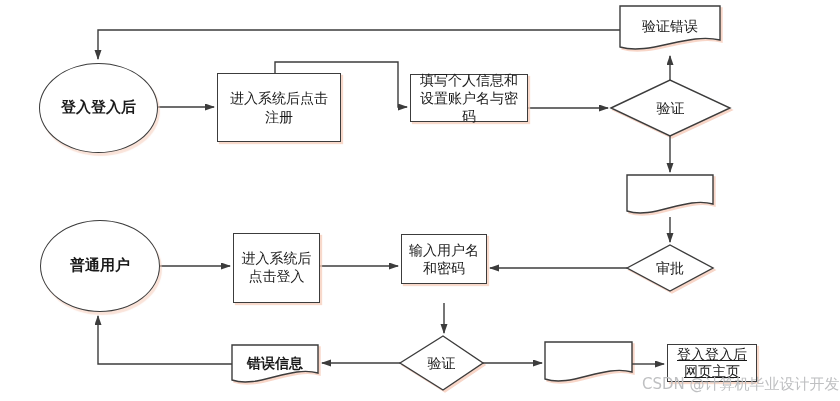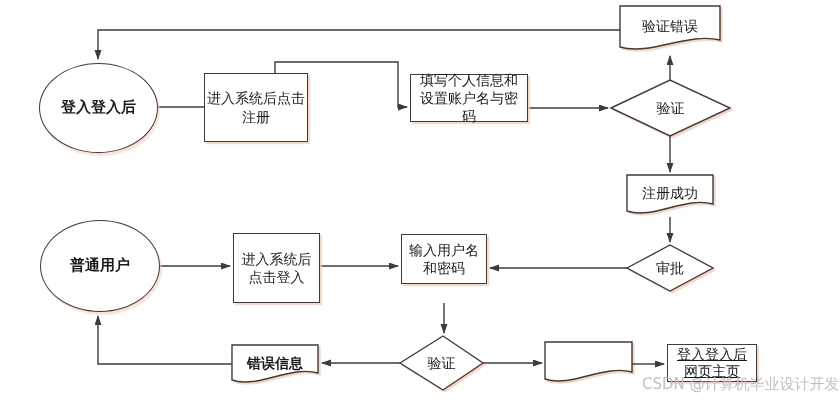--- a/index.html
+++ b/index.html
@@ -68,30 +68,30 @@
     </g>
   </svg>
 
   <div class="node ellipse" style="left:39px;top:63px;width:119px;height:90px;">
     <span>登入登入后</span>
   </div>
   <div class="node ellipse" style="left:40px;top:220px;width:120px;height:92px;">
     <span>普通用户</span>
   </div>
 
-  <div class="node proc" style="left:204px;top:73px;width:104px;height:69px;">
+  <div class="node proc" style="left:217px;top:73px;width:124px;height:69px;">
     <span>进入系统后点击
 注册</span>
   </div>
   <div class="node proc" style="left:410px;top:74px;width:118px;height:48px;">
     <span>填写个人信息和
 设置账户名与密
 码</span>
   </div>
-  <div class="node proc" style="left:233px;top:233px;width:87px;height:70px;">
+  <div class="node proc" style="left:233px;top:233px;width:87px;height:70px;font-family:Liberation Serif, serif;">
     <span>进入系统后
 点击登入</span>
   </div>
   <div class="node proc" style="left:401px;top:234px;width:86px;height:50px;">
     <span>输入用户名
 和密码</span>
   </div>
   <div class="node proc tight" style="left:667px;top:344px;width:90px;height:38px;">
     <span>登入登入后
 网页主页</span>
@@ -102,22 +102,19 @@
   </div>
   <div class="node ghost" style="left:627px;top:245px;width:86px;height:46px;">
     <span>审批</span>
   </div>
   <div class="node ghost" style="left:400px;top:336px;width:83px;height:54px;">
     <span>验证</span>
   </div>
   <div class="node ghost" style="left:620px;top:8px;width:100px;height:36px;">
     <span>验证错误</span>
   </div>
-  <div class="node ghost" style="left:627px;top:177px;width:86px;height:32px;">
-    <span>注册成功</span>
-  </div>
   <div class="node ghost" style="left:232px;top:347px;width:86px;height:32px;font-weight:bold;">
     <span>错误信息</span>
   </div>
 
   <div class="watermark">CSDN @计算机毕业设计开发</div>
 
 </div>
 
 </body></html>

